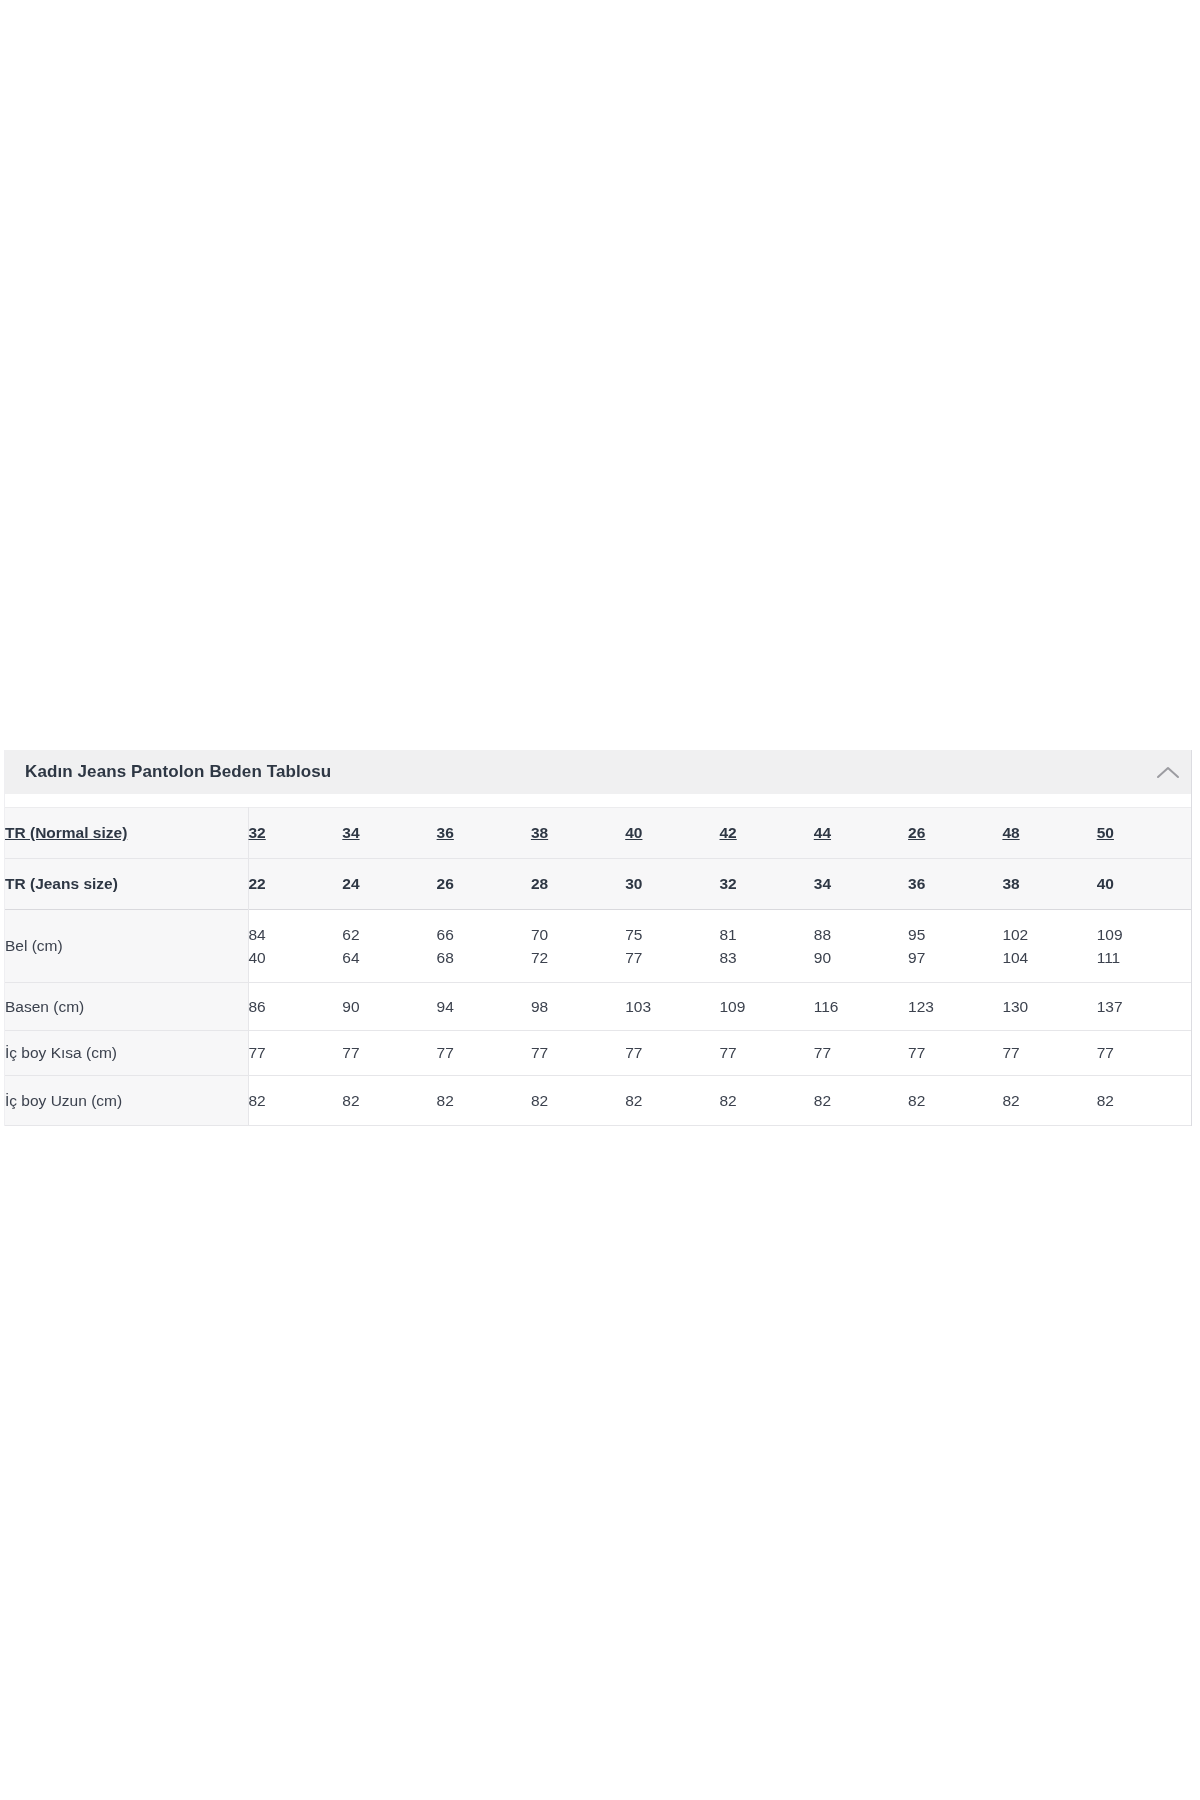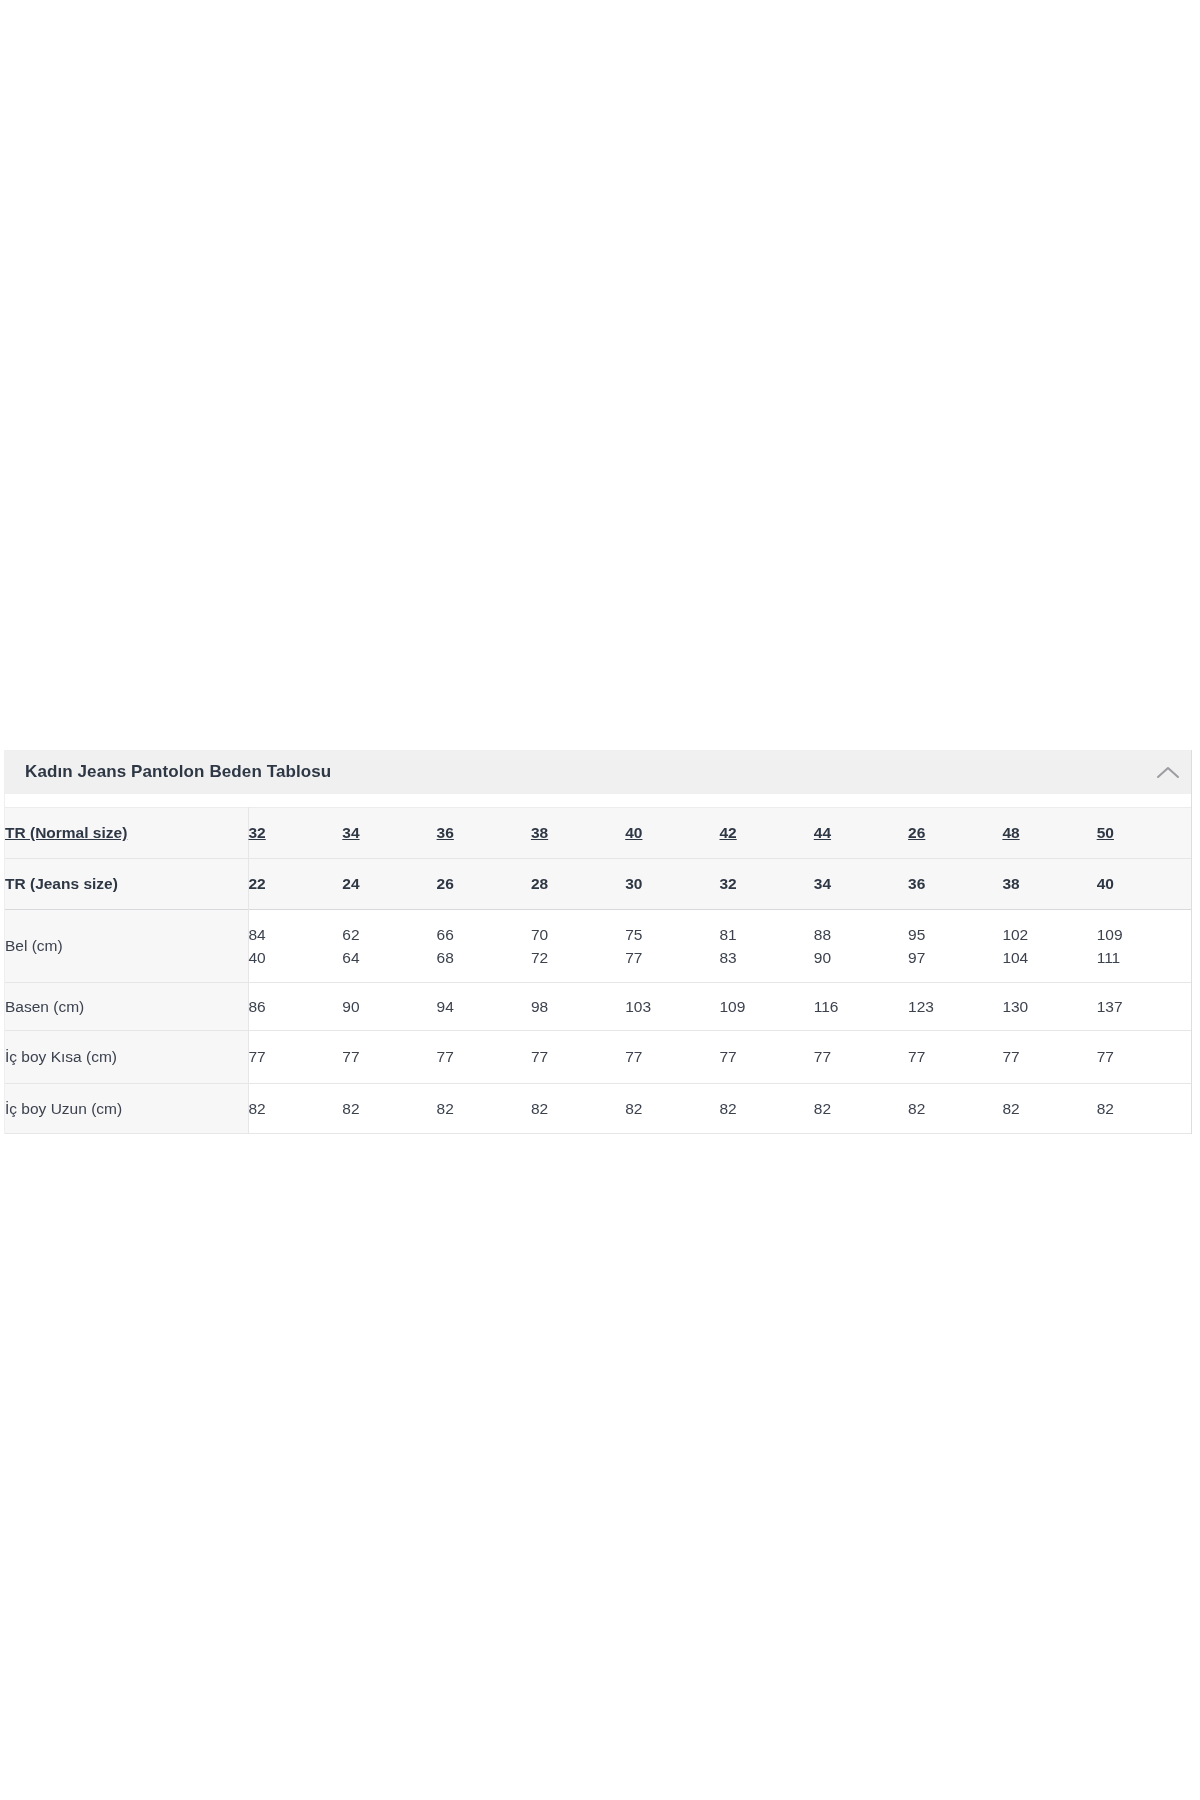--- a/index.html
+++ b/index.html
@@ -87,21 +87,21 @@
   td.val {
     background: var(--cell-bg);
   }
   tr.hdr td.val { background: var(--alt-bg); }
   tr.hdr { font-weight: 700; color: var(--title-text); }
   tr { height: 50px; }
   tr:nth-child(1) { height: 51px; text-decoration: underline; }
   tr:nth-child(2) { height: 51px; }
   tr:nth-child(3) { height: 73px; }
   tr:nth-child(4) { height: 48px; }
-  tr:nth-child(5) { height: 53px; }
+  tr:nth-child(5) { height: 45px; }
   td.val div { line-height: 23px; }
 </style>
 </head>
 <body>
 
 <section class="accordion">
   <header class="acc-header">
     <h2 class="acc-title">Kadın Jeans Pantolon Beden Tablosu</h2>
     <span class="chev">
       <svg width="24" height="14" viewBox="0 0 24 14">

